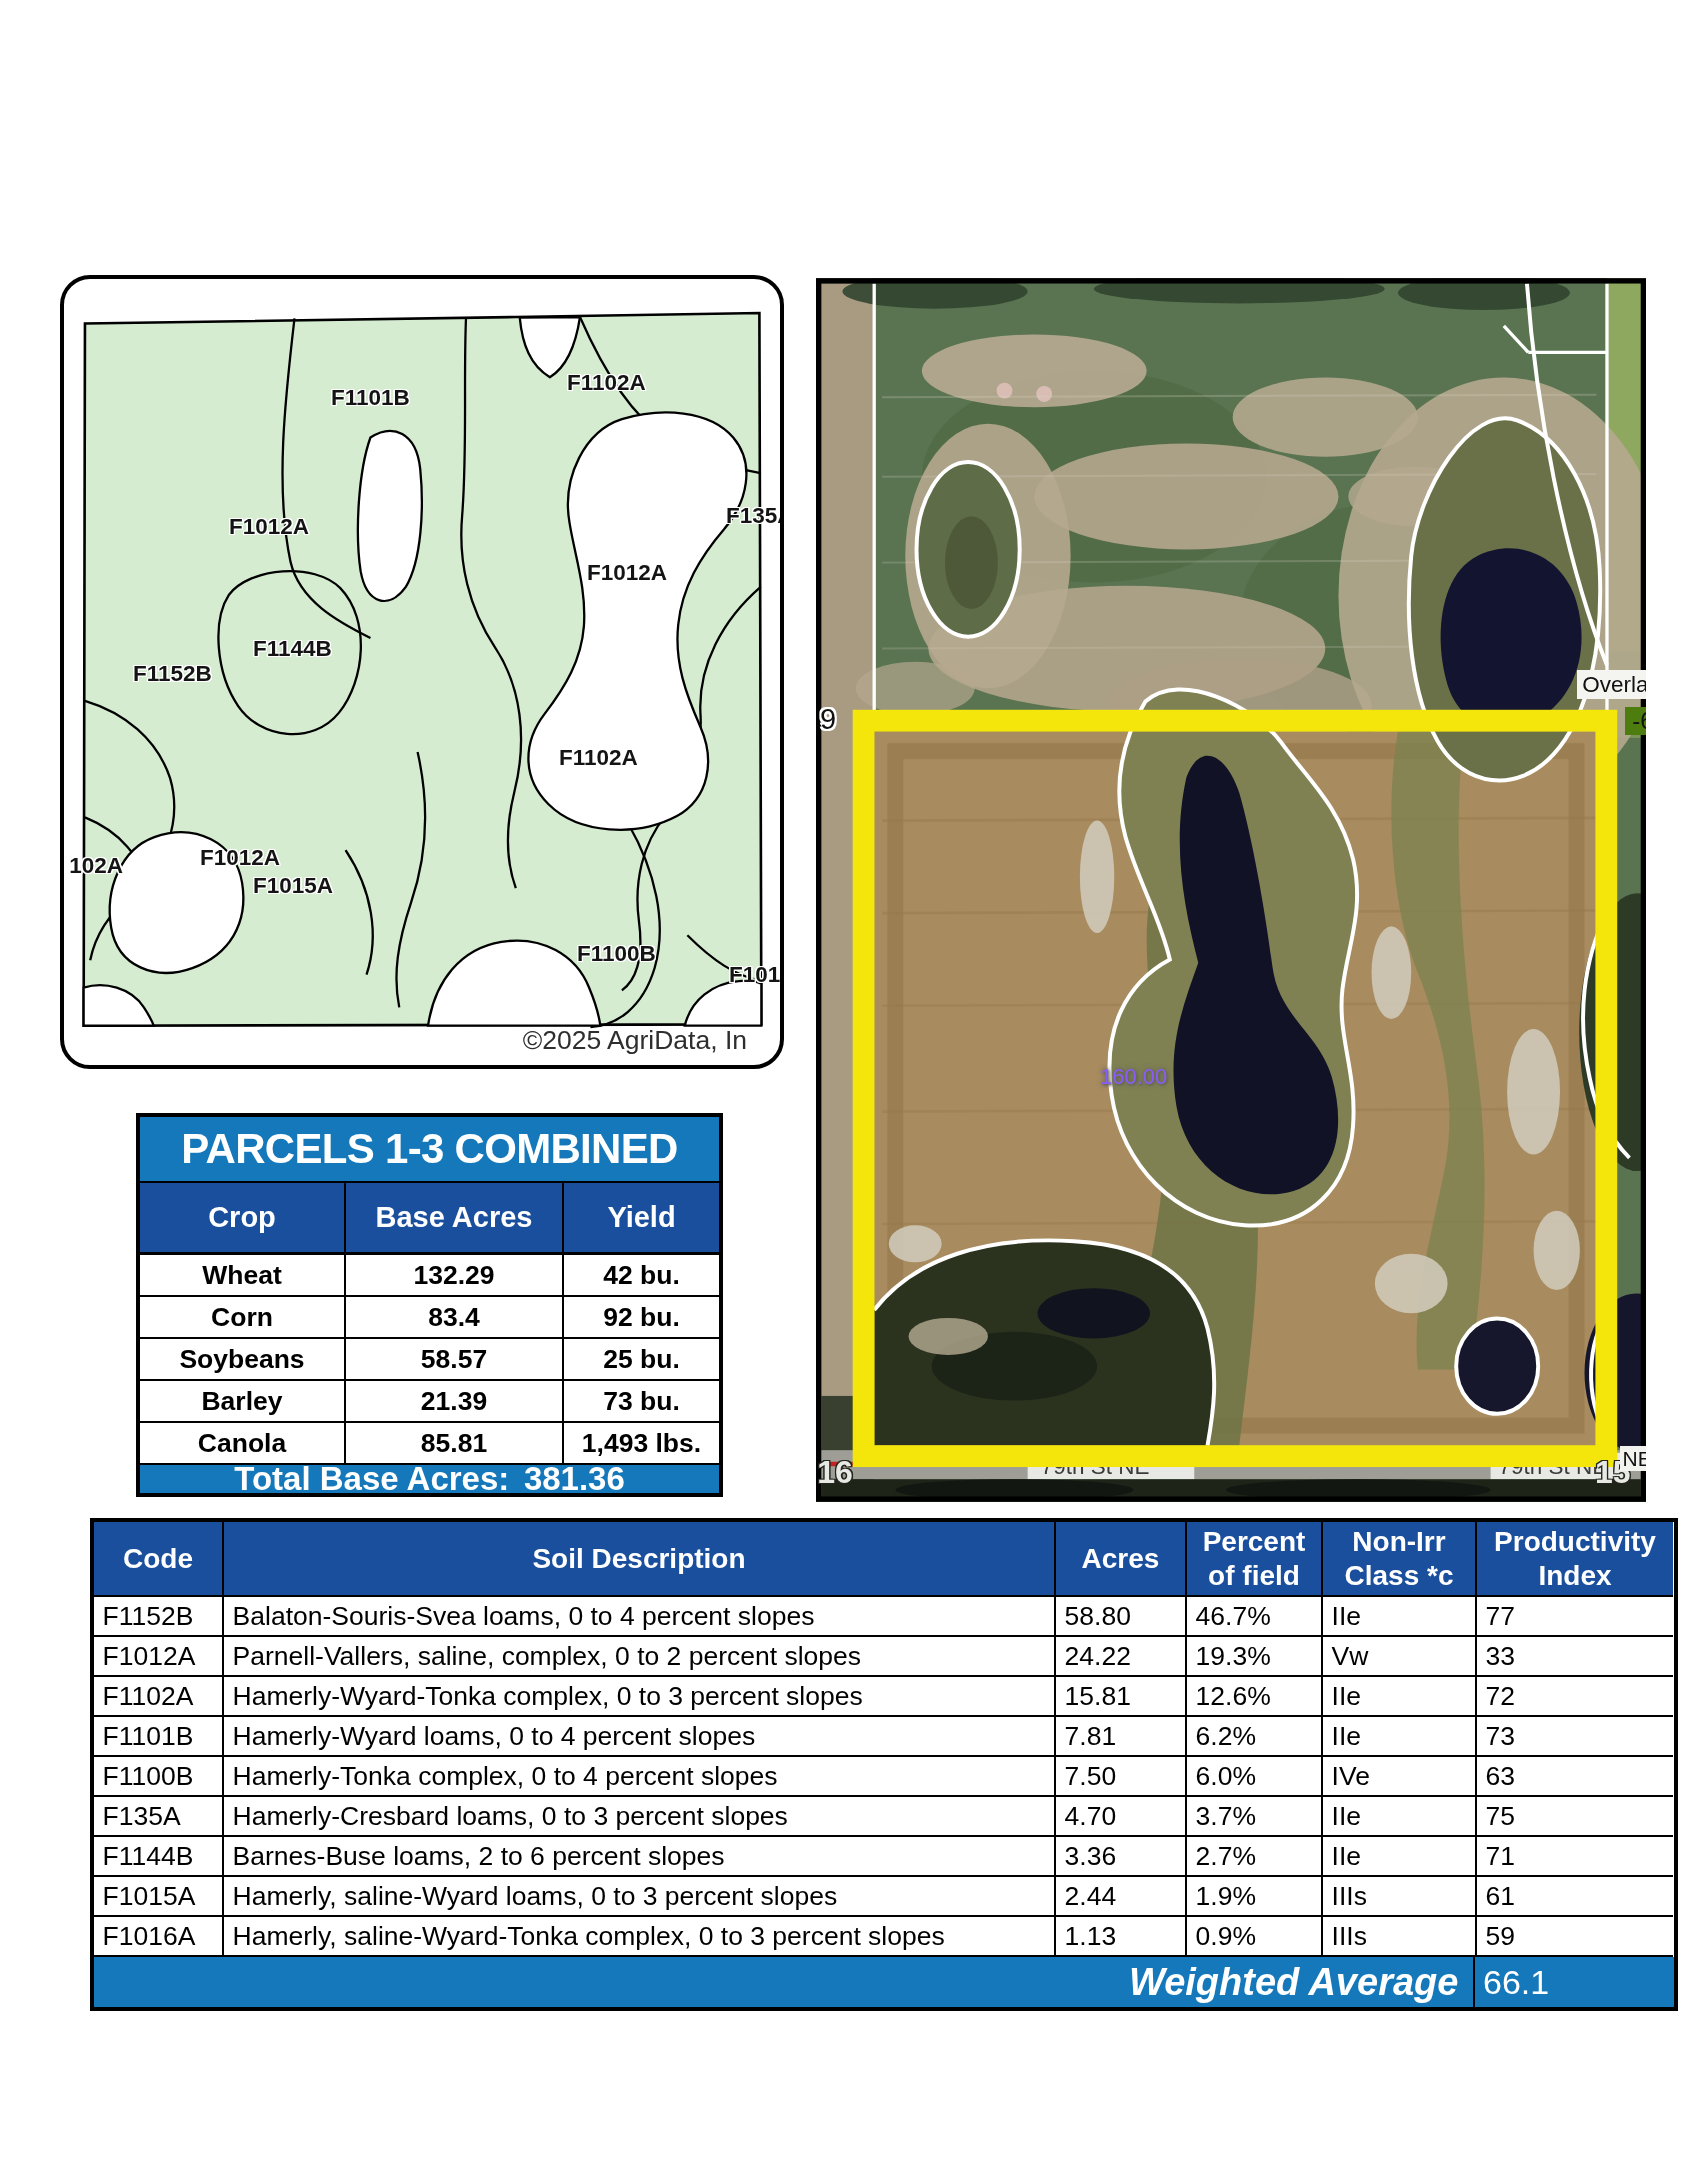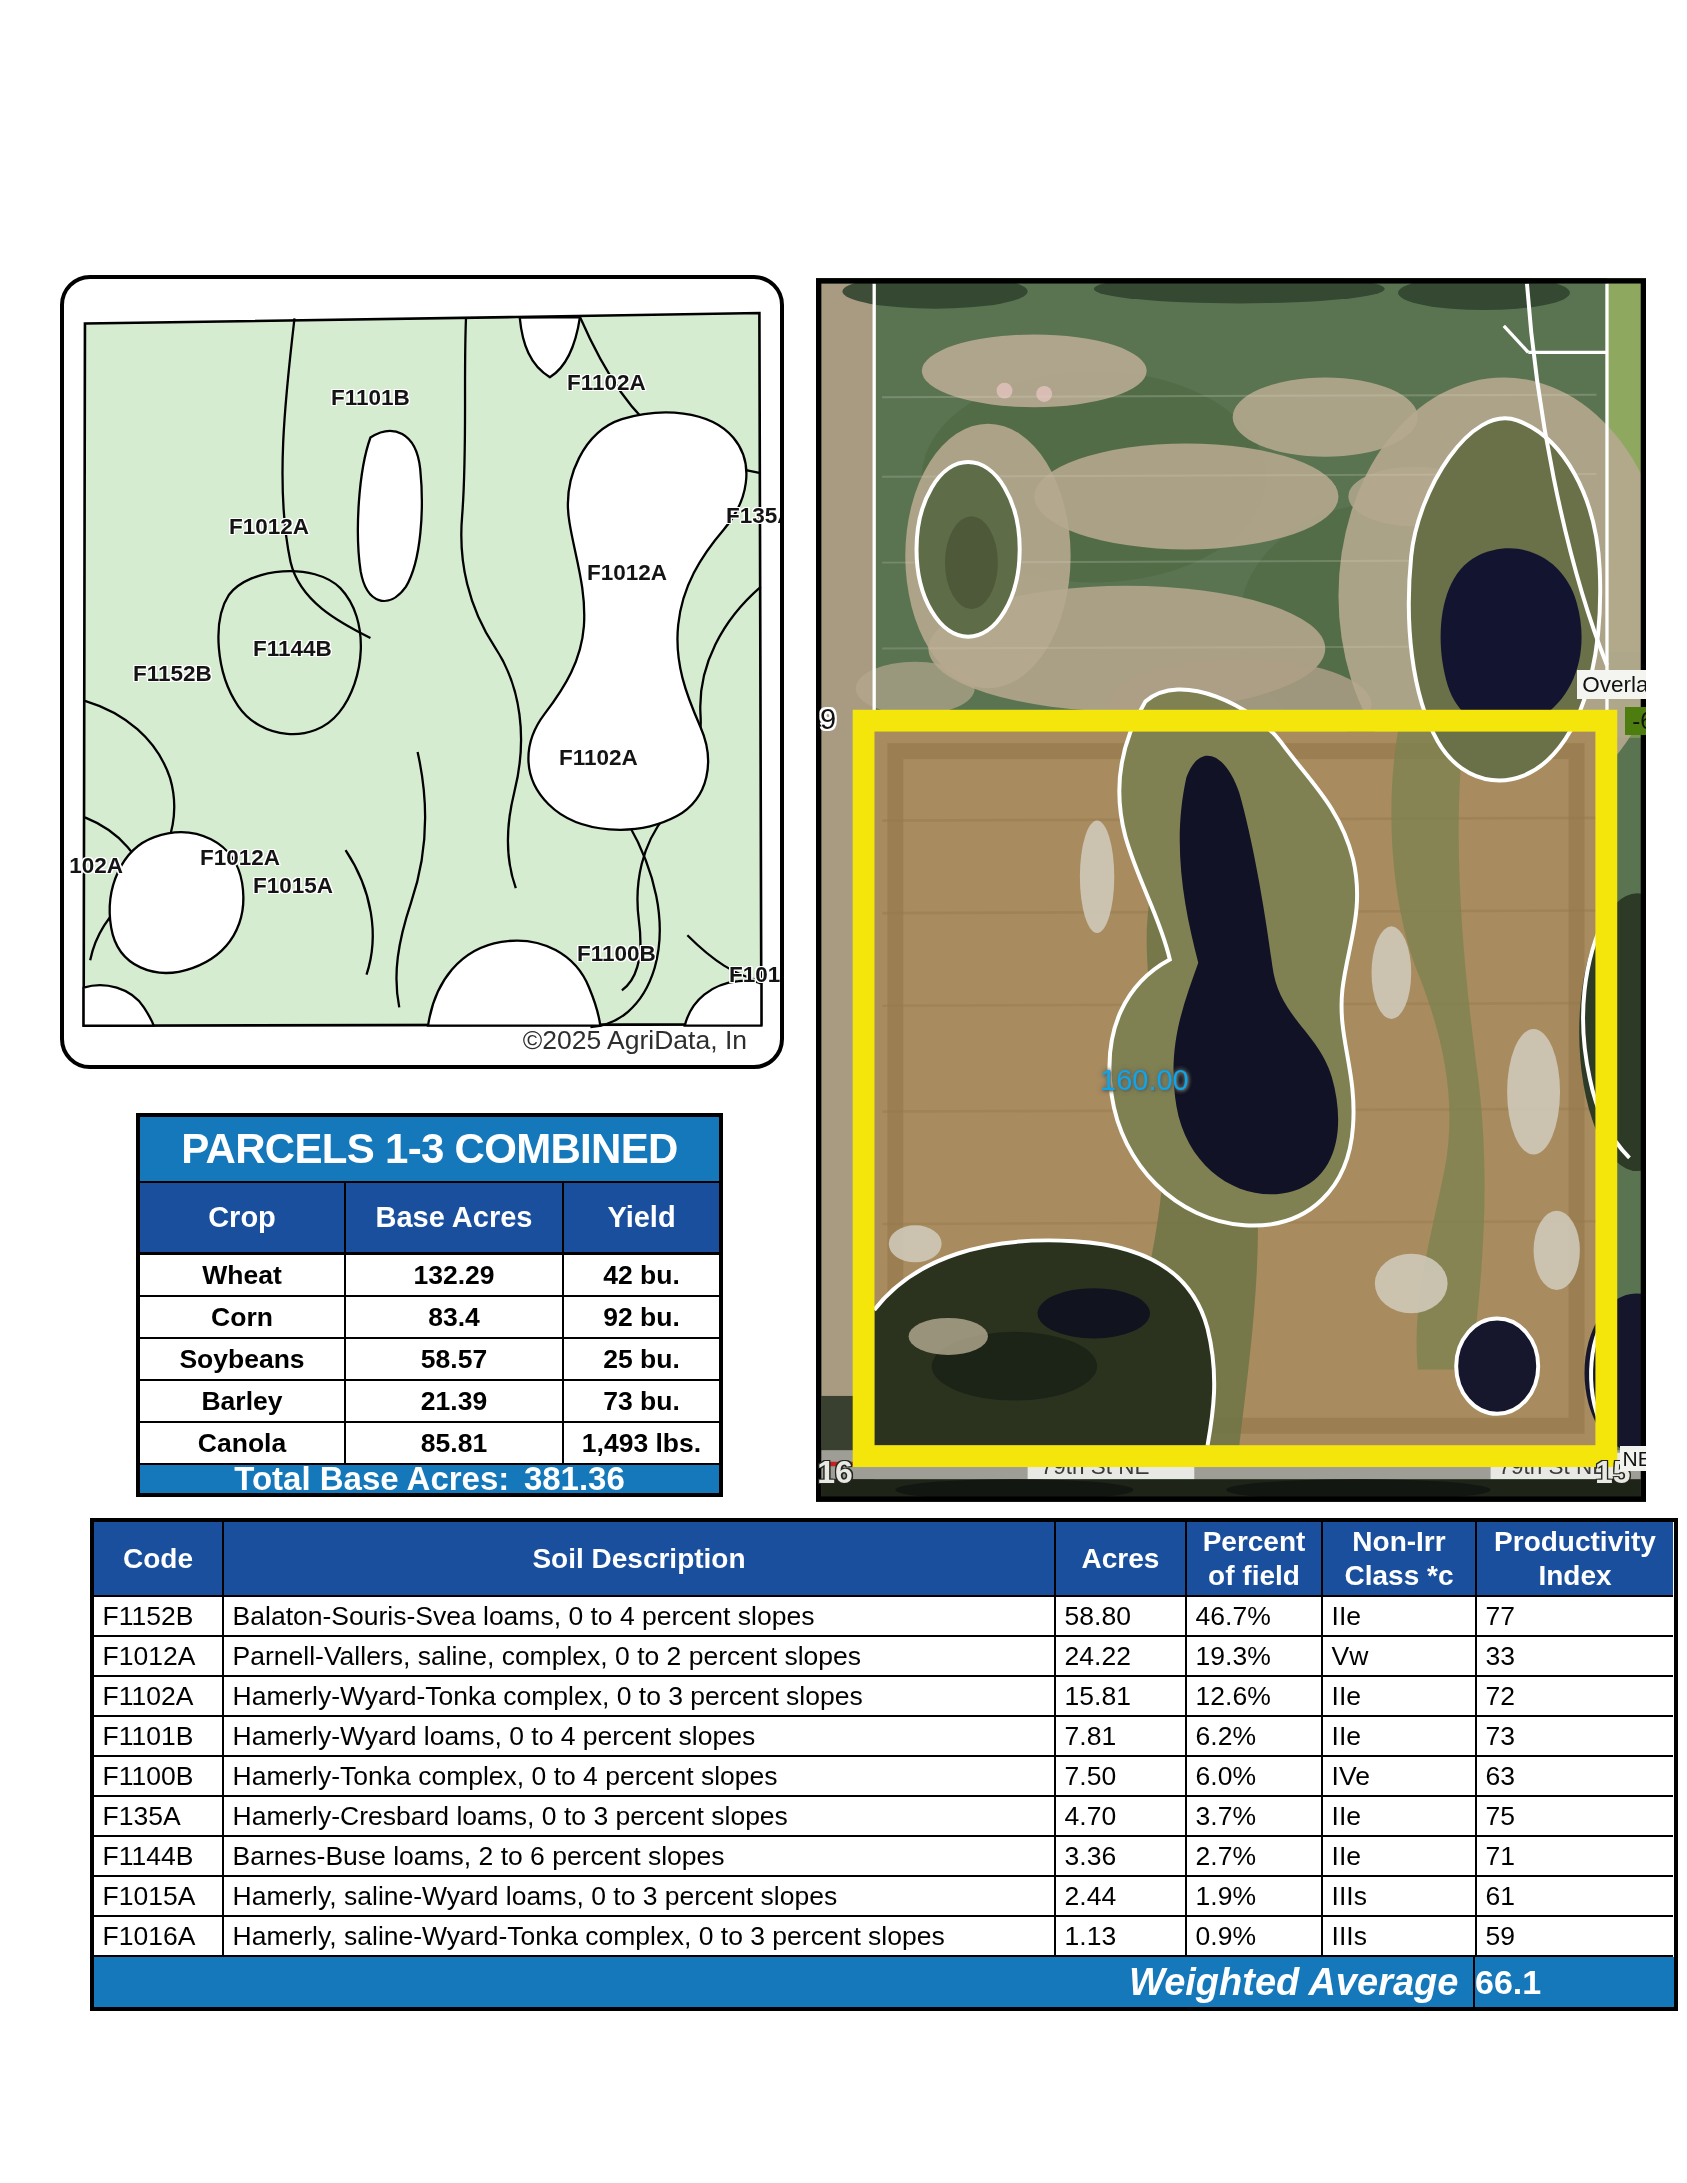--- a/index.html
+++ b/index.html
@@ -23,21 +23,21 @@
     position:absolute; right:33px; top:746px; font-size:26.5px; color:#2e2e2e;
     text-shadow:-1.3px -1.3px 0 #fff, 1.3px -1.3px 0 #fff, -1.3px 1.3px 0 #fff, 1.3px 1.3px 0 #fff;
   }
   
   .aerial-panel {
     position:absolute; left:816px; top:278px; width:830px; height:1224px;
     background:#000; overflow:hidden;
   }
   .aerial-panel svg { position:absolute; left:0; top:0; width:830px; height:1224px; }
   .a-label { position:absolute; white-space:nowrap; }
-  .lbl-area { left:284px; top:786px; font-size:29px; color:#0ea5e9;
+  .lbl-area { left:284px; top:786px; font-size:22px; color:#8b5cf6;
      text-shadow:0 0 5.3px #6e6e60, 0 0 5.3px #6e6e60, 1.3px 1.3px 2.6px #55554a; }
   .lbl-9 { left:4px; top:425px; font-size:29px; color:#111;
      text-shadow:-2px -2px 0 #fff, 2px -2px 0 #fff, -2px 2px 0 #fff, 2px 2px 0 #fff, 0 2px 0 #fff, 0 -2px 0 #fff; }
   .lbl-62 { left:809px; top:429px; width:42px; height:28px; background:#4d7c0f;
      color:#111; font-size:24px; text-align:right; line-height:28px; }
   .lbl-overland { left:761px; top:392px; height:29px; background:#f4f4f0;
      color:#111; font-size:22.5px; line-height:29px; padding:0 5.3px; }
   .lbl-16 { left:1.3px; top:1176px; font-size:32px; font-weight:bold; color:#e8e8e4;
      text-shadow:-1.3px -1.3px 0 #22261c, 1.3px -1.3px 0 #22261c, -1.3px 1.3px 0 #22261c, 1.3px 1.3px 0 #22261c; }
   .lbl-15 { left:779px; top:1176px; font-size:32px; font-weight:bold; color:#e8e8e4;
@@ -88,22 +88,22 @@
     padding-left:8.6px; box-sizing:border-box; white-space:nowrap; overflow:hidden;
   }
   .st-grid .last { border-right:none; }
   .st-foot { display:grid; grid-template-columns:1381px 204px; background:#1478ba; height:50px; }
   .st-foot-label {
     color:#fff; font-size:38px; font-weight:bold; font-style:italic;
     display:flex; align-items:center; justify-content:flex-end; padding-right:14.6px;
     border-right:2px solid #000;
   }
   .st-foot-value {
-    color:#fff; font-size:34px; font-weight:bold;
-    display:flex; align-items:center; padding-left:0;
+    color:#fff; font-size:34px; font-weight:normal;
+    display:flex; align-items:center; padding-left:8px;
   }
 </style>
 </head>
 <body>
 
 <div class="page">
 
   <div class="map-panel">
     <svg viewBox="0 0 1095 1200" preserveAspectRatio="none">
 

